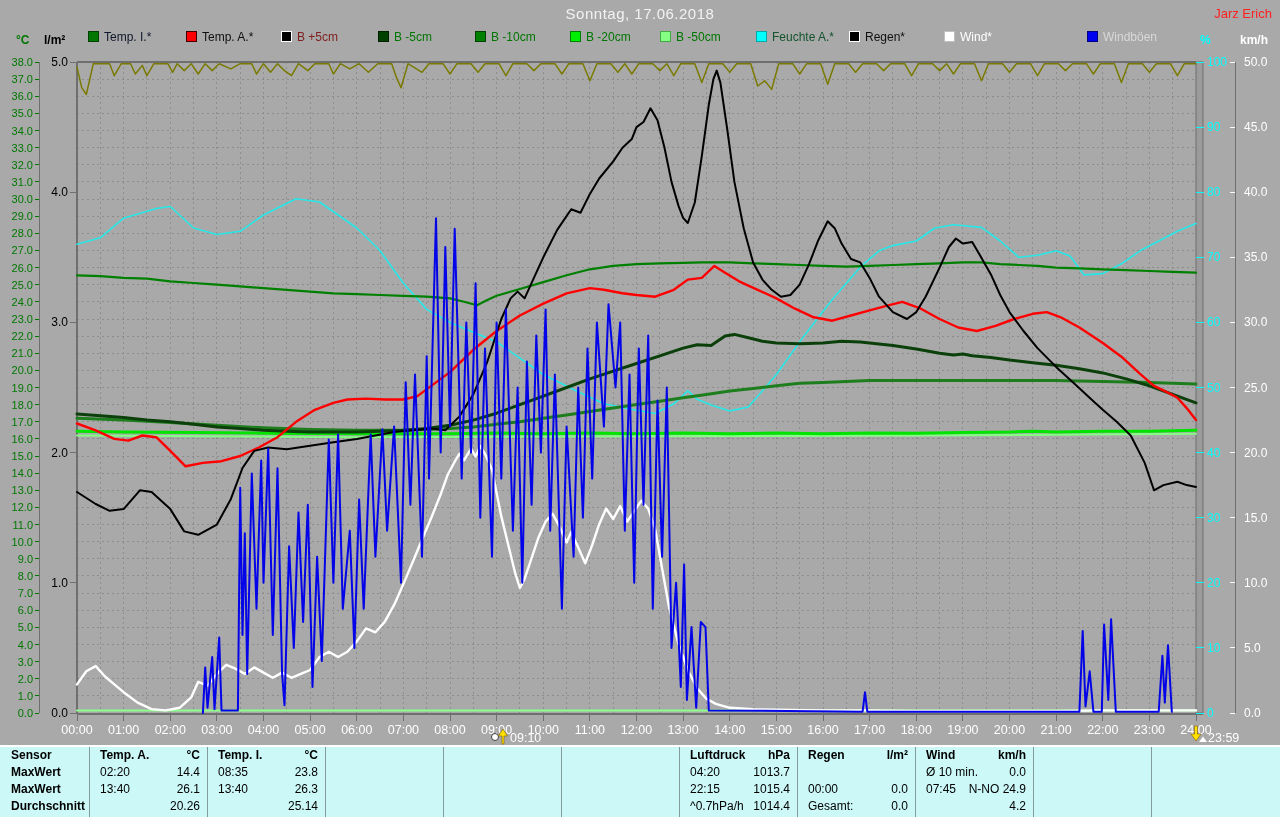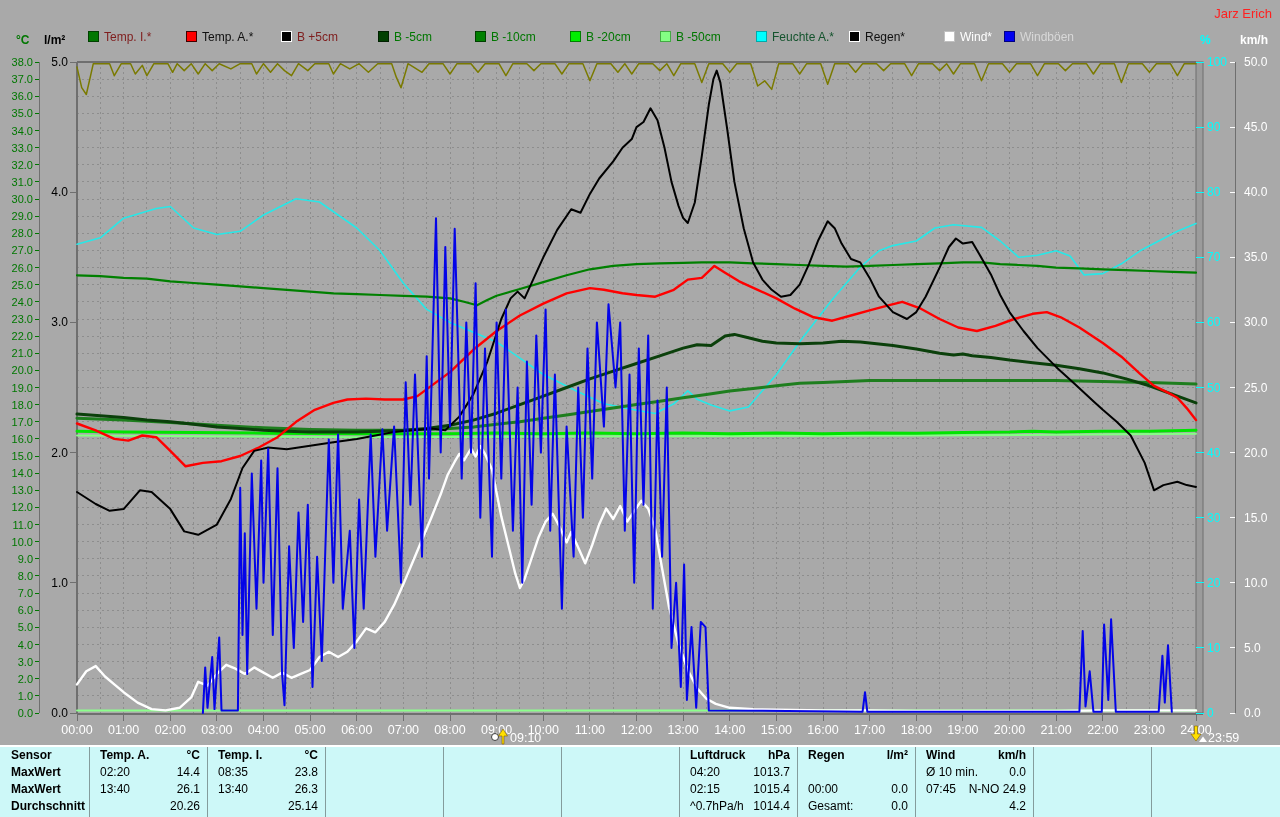--- a/index.html
+++ b/index.html
@@ -21,39 +21,40 @@
   .trow{height:17px;line-height:17px;display:flex;white-space:nowrap;}
   .trow .lft{padding-left:10px;}
   .trow .rgt{margin-left:auto;padding-right:7px;}
   .bold{font-weight:bold;}
   .rowlabels .trow{padding-left:11px;font-weight:bold;}
 </style>
 </head>
 <body>
 
 <div id="app">
+  <div class="abs" id="page-title">Sonntag, 17.06.2018</div>
   <div class="abs" id="user-name">Jarz Erich</div>
 
   <span class="abs unit-label" style="left:16px;top:33px;color:#007700">°C</span>
   <span class="abs unit-label" style="left:44px;top:33px;color:#000000">l/m²</span>
   <span class="abs unit-label" style="left:1200px;top:33px;color:#00FFFF">%</span>
   <span class="abs unit-label" style="left:1240px;top:33px;color:#FFFFFF">km/h</span>
 
   <div id="legend-row1">
-      <span class="legend-item" style="left: 88px; color: #7f1d1d;"><span class="legend-swatch" style="background: rgb(0, 119, 0); border: 1px solid rgb(0, 64, 0);"></span><span>Temp. I.*</span></span>
+      <span class="legend-item" style="left: 88px; color: #0f172a;"><span class="legend-swatch" style="background: rgb(0, 119, 0); border: 1px solid rgb(0, 64, 0);"></span><span>Temp. I.*</span></span>
       <span class="legend-item" style="left: 186px; color: rgb(16, 16, 16);"><span class="legend-swatch" style="background: rgb(255, 0, 0); border: 1px solid rgb(64, 0, 0);"></span><span>Temp. A.*</span></span>
       <span class="legend-item" style="left: 281px; color: #7f1d1d;"><span class="legend-swatch" style="background: rgb(0, 0, 0); border: 1px solid rgb(255, 255, 255);"></span><span>B +5cm</span></span>
       <span class="legend-item" style="left: 378px; color: rgb(0, 119, 0);"><span class="legend-swatch" style="background: rgb(0, 64, 0); border: 1px solid rgb(0, 32, 0);"></span><span>B -5cm</span></span>
       <span class="legend-item" style="left: 475px; color: rgb(0, 119, 0);"><span class="legend-swatch" style="background: rgb(0, 128, 0); border: 1px solid rgb(0, 64, 0);"></span><span>B -10cm</span></span>
       <span class="legend-item" style="left: 570px; color: rgb(0, 119, 0);"><span class="legend-swatch" style="background: rgb(0, 238, 0); border: 1px solid rgb(0, 128, 0);"></span><span>B -20cm</span></span>
       <span class="legend-item" style="left: 660px; color: rgb(0, 119, 0);"><span class="legend-swatch" style="background: rgb(132, 255, 132); border: 1px solid rgb(68, 170, 68);"></span><span>B -50cm</span></span>
       <span class="legend-item" style="left: 756px; color: #14532d;"><span class="legend-swatch" style="background: rgb(0, 255, 255); border: 1px solid rgb(0, 170, 170);"></span><span>Feuchte A.*</span></span>
       <span class="legend-item" style="left: 849px; color: rgb(16, 16, 16);"><span class="legend-swatch" style="background: rgb(0, 0, 0); border: 1px solid rgb(255, 255, 255);"></span><span>Regen*</span></span>
       <span class="legend-item" style="left: 944px; color: rgb(255, 255, 255);"><span class="legend-swatch" style="background: rgb(255, 255, 255); border: 1px solid rgb(192, 192, 192);"></span><span>Wind*</span></span>
-      <span class="legend-item" style="left: 1004px; color: rgb(216, 216, 216);"><span class="legend-swatch" style="background: rgb(0, 0, 240); border: 1px solid rgb(0, 0, 128);"></span><span>Windböen</span></span>
+      <span class="legend-item" style="left: 1087px; color: rgb(216, 216, 216);"><span class="legend-swatch" style="background: rgb(0, 0, 240); border: 1px solid rgb(0, 0, 128);"></span><span>Windböen</span></span>
     </div>
 
   <svg id="chart-svg" width="1280" height="745">
       <rect x="77" y="62" width="1119" height="651" fill="#A9A9A9"></rect>
       <path d="M100.3 62V713M123.6 62V713M146.9 62V713M170.3 62V713M193.6 62V713M216.9 62V713M240.2 62V713M263.5 62V713M286.8 62V713M310.1 62V713M333.4 62V713M356.8 62V713M380.1 62V713M403.4 62V713M426.7 62V713M450.0 62V713M473.3 62V713M496.6 62V713M519.9 62V713M543.3 62V713M566.6 62V713M589.9 62V713M613.2 62V713M636.5 62V713M659.8 62V713M683.1 62V713M706.4 62V713M729.8 62V713M753.1 62V713M776.4 62V713M799.7 62V713M823.0 62V713M846.3 62V713M869.6 62V713M892.9 62V713M916.3 62V713M939.6 62V713M962.9 62V713M986.2 62V713M1009.5 62V713M1032.8 62V713M1056.1 62V713M1079.4 62V713M1102.8 62V713M1126.1 62V713M1149.4 62V713M1172.7 62V713" stroke="#8D8D8D" stroke-width="1" stroke-dasharray="2 3" fill="none" shape-rendering="crispEdges"></path>
       <path d="M77 695.9H1196M77 678.7H1196M77 661.6H1196M77 644.5H1196M77 627.3H1196M77 610.2H1196M77 593.1H1196M77 575.9H1196M77 558.8H1196M77 541.7H1196M77 524.6H1196M77 507.4H1196M77 490.3H1196M77 473.2H1196M77 456.0H1196M77 438.9H1196M77 421.8H1196M77 404.6H1196M77 387.5H1196M77 370.4H1196M77 353.2H1196M77 336.1H1196M77 319.0H1196M77 301.8H1196M77 284.7H1196M77 267.6H1196M77 250.4H1196M77 233.3H1196M77 216.2H1196M77 199.1H1196M77 181.9H1196M77 164.8H1196M77 147.7H1196M77 130.5H1196M77 113.4H1196M77 96.3H1196M77 79.1H1196" stroke="#8D8D8D" stroke-width="1" stroke-dasharray="2 3" fill="none" shape-rendering="crispEdges"></path>
       <rect x="1196" y="62" width="7" height="651" fill="#9B9B9B" stroke="#6F6F6F" stroke-width="1"></rect>
       <path d="M77 62H1196" stroke="#6F6F6F" stroke-width="2" shape-rendering="crispEdges"></path>
       <path d="M77 62V713" stroke="#6F6F6F" stroke-width="2" shape-rendering="crispEdges"></path>
       <path d="M77 714H1203" stroke="#6F6F6F" stroke-width="2" shape-rendering="crispEdges"></path>
@@ -239,21 +240,21 @@
       <div class="tcol" style="width: 118px;">
         <div class="trow">
           <span class="lft bold">Luftdruck</span>
           <span class="rgt bold">hPa</span>
         </div>
         <div class="trow">
           <span class="lft">04:20</span>
           <span class="rgt">1013.7</span>
         </div>
         <div class="trow">
-          <span class="lft">02:15</span>
+          <span class="lft">22:15</span>
           <span class="rgt">1015.4</span>
         </div>
         <div class="trow">
           <span class="lft">^0.7hPa/h</span>
           <span class="rgt">1014.4</span>
         </div>
       </div>
       <div class="tcol" style="width: 118px;">
         <div class="trow">
           <span class="lft bold">Regen</span>

